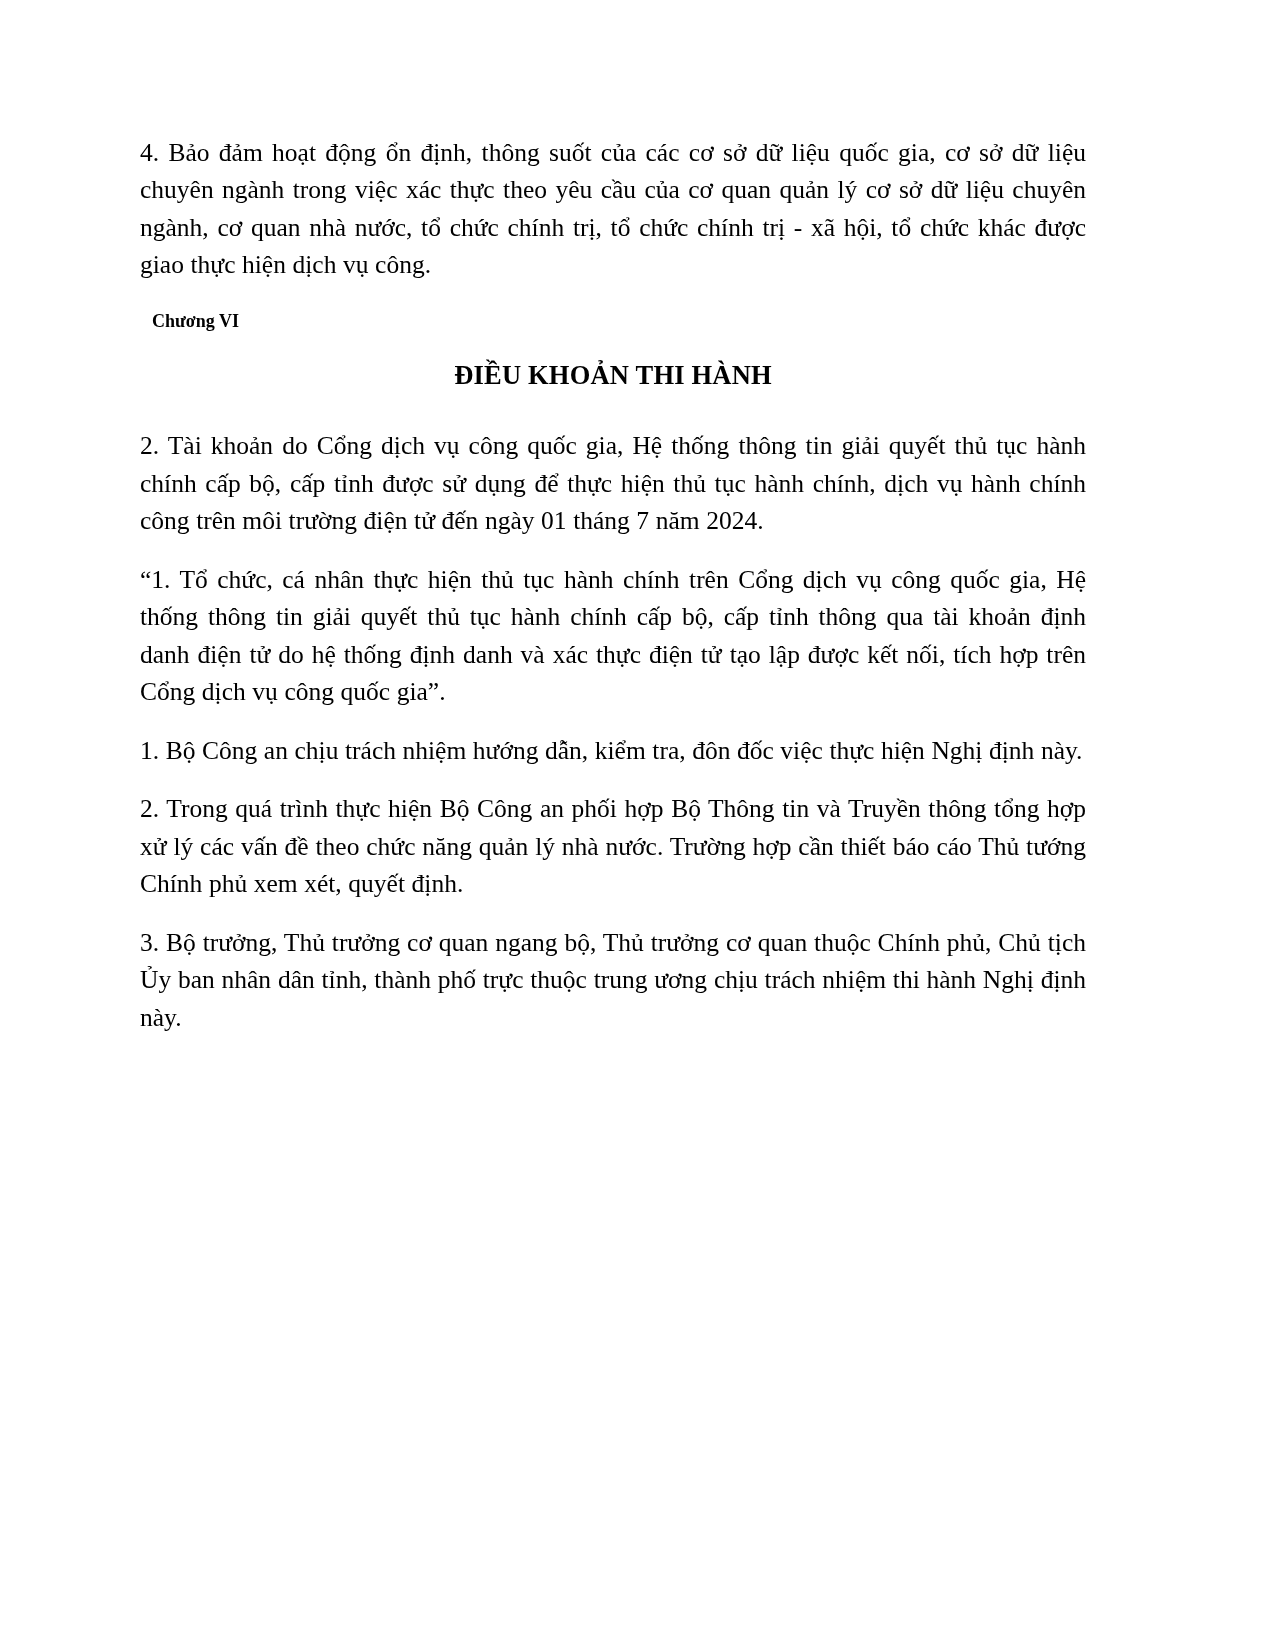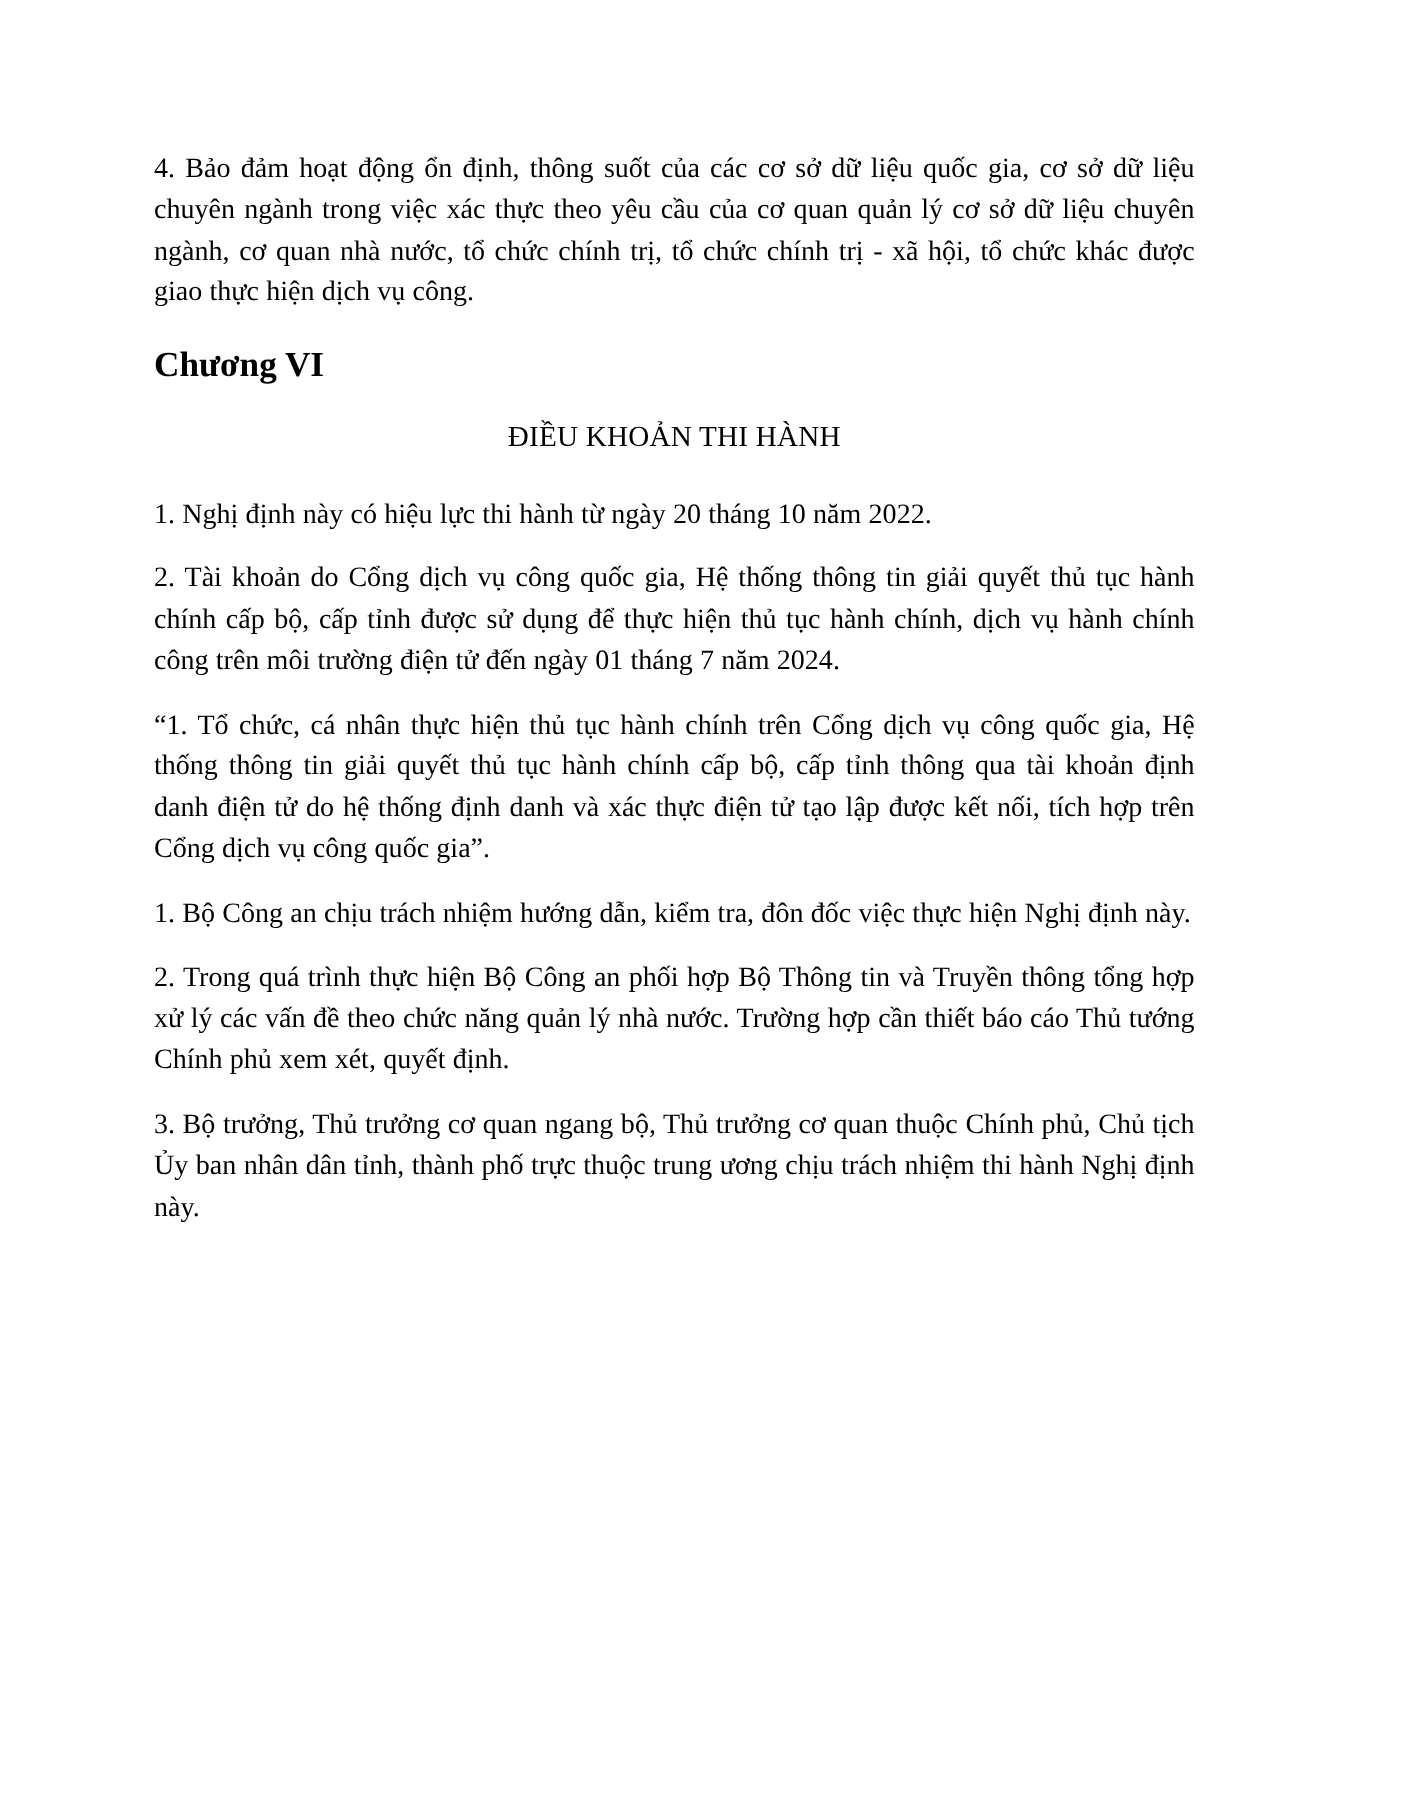--- a/index.html
+++ b/index.html
@@ -32,30 +32,30 @@
     text-align: justify;
     text-justify: inter-word;
     margin: 0 0 21px 0;
     hyphens: none;
     word-spacing: 0.2px;
   }
   .para:last-child {
     margin-bottom: 16px;
   }
   .chapter-heading {
-    font-size: 32px;
+    font-size: 18px;
     line-height: 1.47;
     font-weight: bold;
     text-align: left;
-    margin: 24px 0 22px 0;
+    margin: 24px 0 22px 12px;
   }
   .doc-title {
     font-size: 26.5px;
     line-height: 1.47;
-    font-weight: normal;
+    font-weight: bold;
     text-align: center;
     margin: 0 0 28px 0;
     letter-spacing: 0.2px;
   }
   .article-heading {
     font-size: 25.5px;
     line-height: 1.47;
     font-weight: bold;
     text-align: left;
     margin: 0 0 22px 0;
@@ -72,21 +72,20 @@
 
     <p class="para">4. Bảo đảm hoạt động ổn định, thông suốt của các cơ sở dữ liệu quốc gia, cơ sở dữ liệu chuyên ngành trong việc xác thực theo yêu cầu của cơ quan quản lý cơ sở dữ liệu chuyên ngành, cơ quan nhà nước, tổ chức chính trị, tổ chức chính trị - xã hội, tổ chức khác được giao thực hiện dịch vụ công.</p>
 
     <p class="chapter-heading">Chương VI</p>
 
     <p class="doc-title">ĐIỀU KHOẢN THI HÀNH</p>
 
     <div class="spacer-after-title"></div>
 
 
-    <p class="para">1. Nghị định này có hiệu lực thi hành từ ngày 20 tháng 10 năm 2022.</p>
 
     <p class="para">2. Tài khoản do Cổng dịch vụ công quốc gia, Hệ thống thông tin giải quyết thủ tục hành chính cấp bộ, cấp tỉnh được sử dụng để thực hiện thủ tục hành chính, dịch vụ hành chính công trên môi trường điện tử đến ngày 01 tháng 7 năm 2024.</p>
 
 
     <p class="para">“1. Tổ chức, cá nhân thực hiện thủ tục hành chính trên Cổng dịch vụ công quốc gia, Hệ thống thông tin giải quyết thủ tục hành chính cấp bộ, cấp tỉnh thông qua tài khoản định danh điện tử do hệ thống định danh và xác thực điện tử tạo lập được kết nối, tích hợp trên Cổng dịch vụ công quốc gia”.</p>
 
 
     <p class="para">1. Bộ Công an chịu trách nhiệm hướng dẫn, kiểm tra, đôn đốc việc thực hiện Nghị định này.</p>
 
     <p class="para">2. Trong quá trình thực hiện Bộ Công an phối hợp Bộ Thông tin và Truyền thông tổng hợp xử lý các vấn đề theo chức năng quản lý nhà nước. Trường hợp cần thiết báo cáo Thủ tướng Chính phủ xem xét, quyết định.</p>

